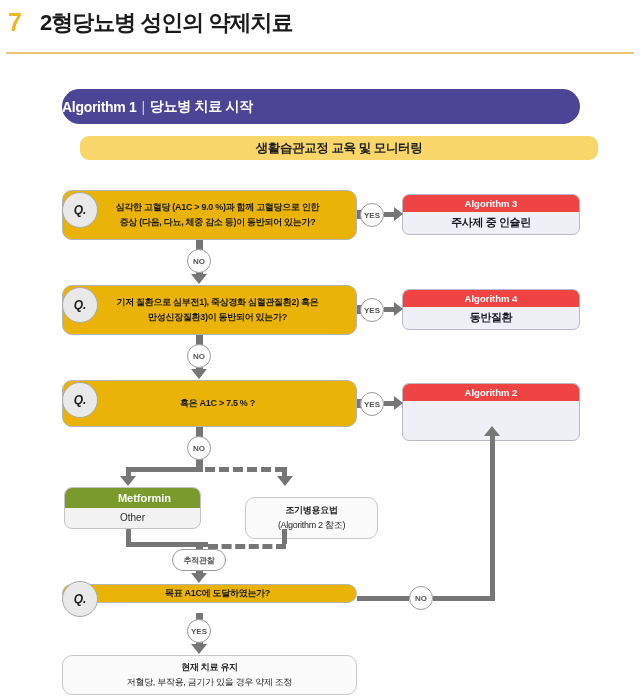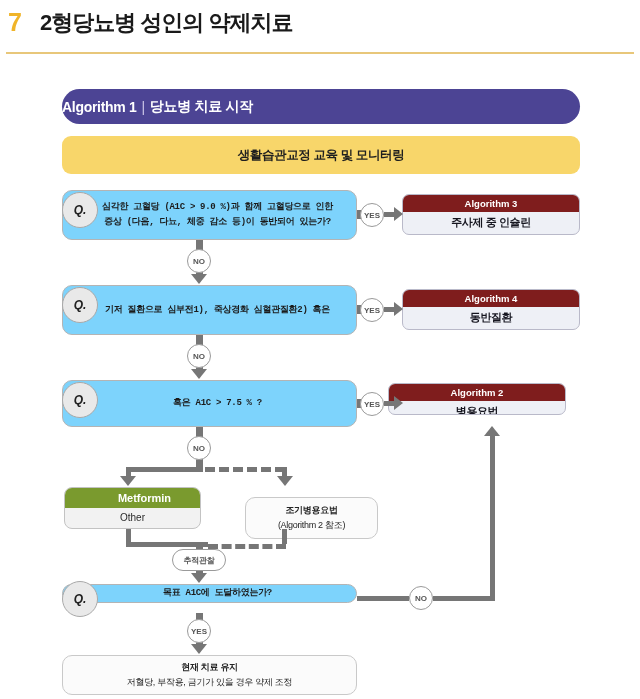--- a/index.html
+++ b/index.html
@@ -77,33 +77,32 @@
     font-size: 12.5px;
     font-weight: bold;
     display: flex;
     align-items: center;
     justify-content: center;
     letter-spacing: -0.4px;
   }
 
   
   .qbox {
-    background: #7dd3fc;
+    background: #eab308;
     border: 1px solid #b4b4b4;
     border-radius: 10px;
     display: flex;
     align-items: center;
     justify-content: center;
     text-align: center;
     color: #1b1b1b;
     font-size: 9px;
     font-weight: bold;
     line-height: 1.65;
     letter-spacing: -0.3px;
-    font-family: Liberation Mono, monospace;
   }
   .qbox .lines { padding-left: 26px; padding-right: 10px; }
 
   
   .qmark {
     position: absolute;
     width: 34px; height: 34px;
     border-radius: 50%;
     background: #e9e9e9;
     border: 1px solid #a9a9a9;
@@ -119,21 +118,21 @@
 
   
   .algocard {
     border-radius: 7px;
     overflow: hidden;
     border: 1px solid #b9b9c9;
     background: #eef0f6;
     box-shadow: 0 0 0 0 transparent;
   }
   .algocard .head {
-    background: #7f1d1d;
+    background: #ef4444;
     color: #ffffff;
     font-size: 9.5px;
     font-weight: bold;
     text-align: center;
     line-height: 17px;
     height: 17px;
   }
   .algocard .body {
     color: #15151f;
     font-size: 11px;
@@ -262,21 +261,21 @@
   <div id="header-title">2형당뇨병 성인의 약제치료</div>
   <div id="header-rule"></div>
 </div>
 
 <div class="node banner" style="left:62px; top:89px; width:518px; height:35px;">
   <span>Algorithm 1</span>
   <span class="sep">|</span>
   <span class="sub">당뇨병 치료 시작</span>
 </div>
 
-<div class="node yellowbar" style="left:62px; top:136px; width:518px; height:38px;text-align:center;">
+<div class="node yellowbar" style="left:80px; top:136px; width:518px; height:24px;text-align:center;">
   <span>생활습관교정 교육 및 모니터링</span>
 </div>
 
 <div class="node qbox" style="left:62px; top:190px; width:295px; height:50px;">
   <div class="lines">
     <div>심각한 고혈당 (A1C &gt; 9.0 %)과 함께 고혈당으로 인한</div>
     <div>증상 (다음, 다뇨, 체중 감소 등)이 동반되어 있는가?</div>
   </div>
 </div>
 <div class="qmark" style="left:62px; top:192px;">Q.</div>
@@ -292,20 +291,21 @@
 </div>
 
 <div class="conn" style="left:196px; top:240px; width:7px; height:10px;"></div>
 <div class="pill round" style="left:187px; top:249px;">NO</div>
 <div class="conn" style="left:196px; top:272px; width:7px; height:5px;"></div>
 <div class="arrow-down" style="left:191px; top:274px;"></div>
 
 <div class="node qbox" style="left:62px; top:285px; width:295px; height:50px;">
   <div class="lines">
     <div>기저 질환으로 심부전1), 죽상경화 심혈관질환2) 혹은</div>
+    <div>만성신장질환3)이 동반되어 있는가?</div>
   </div>
 </div>
 <div class="qmark" style="left:62px; top:287px;">Q.</div>
 
 <div class="nub" style="left:357px; top:305px;"></div>
 <div class="pill round" style="left:360px; top:298px;">YES</div>
 <div class="conn" style="left:384px; top:307px; width:13px; height:5px;"></div>
 <div class="arrow-right" style="left:394px; top:302px;"></div>
 
 <div class="node algocard" style="left:402px; top:289px; width:178px; height:41px;">
@@ -323,23 +323,22 @@
     <div>혹은 A1C &gt; 7.5 % ?</div>
   </div>
 </div>
 <div class="qmark" style="left:62px; top:382px;">Q.</div>
 
 <div class="nub" style="left:357px; top:399px;"></div>
 <div class="pill round" style="left:360px; top:392px;">YES</div>
 <div class="conn" style="left:384px; top:401px; width:13px; height:5px;"></div>
 <div class="arrow-right" style="left:394px; top:396px;"></div>
 
-<div class="node algocard" style="left:388px; top:383px; width:178px; height:32px;">
+<div class="node algocard" style="left:402px; top:383px; width:178px; height:58px;">
   <div class="head">Algorithm 2</div>
-  <div class="body">병용요법</div>
 </div>
 
 <div class="conn" style="left:196px; top:427px; width:7px; height:10px;"></div>
 <div class="pill round" style="left:187px; top:436px;">NO</div>
 <div class="conn" style="left:196px; top:459px; width:7px; height:12px;"></div>
 
 <div class="conn" style="left:126px; top:467px; width:77px; height:5px;"></div>
 <div class="conn" style="left:126px; top:467px; width:5px; height:12px;"></div>
 <div class="arrow-down" style="left:120px; top:476px;"></div>
 

